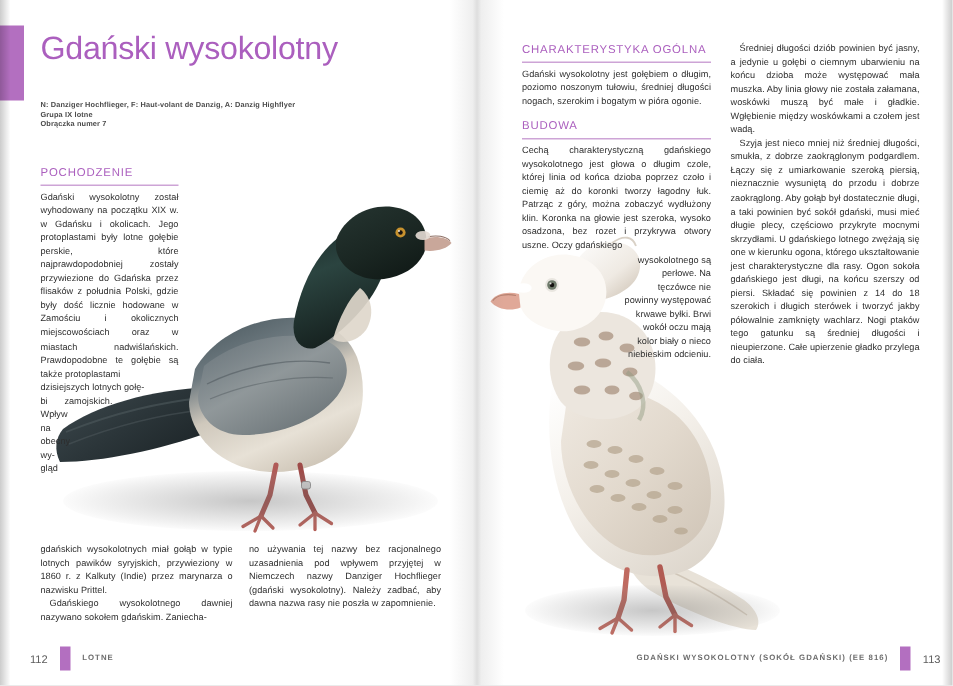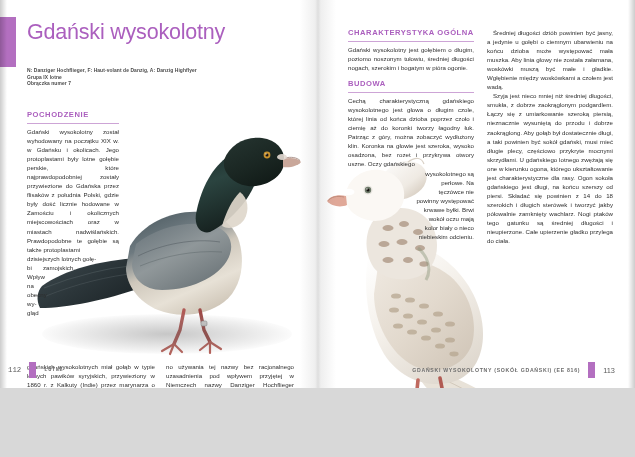--- a/index.html
+++ b/index.html
@@ -1,18 +1,18 @@
 <!DOCTYPE html>
 <html><head>
 <meta charset="utf-8">
 <style>
   html,body{margin:0;padding:0;background:#d8d8d8;}
   body{font-family:"Liberation Sans",sans-serif;}
   .spread{
-    position:relative;width:635px;height:388px;overflow:hidden;
+    position:relative;width:635px;height:457px;overflow:hidden;
     background:#ffffff;
   }
   
   .page-left,.page-right{position:absolute;top:0;height:457px;background:#fff;}
   .page-left{left:0;width:317px;}
   .page-right{left:317px;width:318px;}
   .gutter{
     position:absolute;left:300px;top:0;width:36px;height:457px;
     background:linear-gradient(to right,rgba(255,255,255,0) 0%,rgba(120,120,120,0.12) 42%,rgba(90,90,90,0.20) 50%,rgba(120,120,120,0.12) 58%,rgba(255,255,255,0) 100%);
     pointer-events:none;z-index:40;
@@ -33,21 +33,21 @@
   }
   .title .ln{display:block;white-space:nowrap;}
   .byline{
     position:absolute;left:27px;top:68px;width:255px;
     font-size:4.9px;line-height:6.6px;color:#4a4a4a;font-weight:700;letter-spacing:.1px;z-index:6;
   }
   .byline span{display:block;}
 
   
   .sect-h{
-    color:#ab5fbe;font-size:7.6px;font-weight:700;letter-spacing:.55px;
+    color:#ab5fbe;font-size:7.6px;font-weight:400;letter-spacing:.55px;
   }
   .sect-rule{border-top:.8px solid #cda4d6;margin-top:3px;}
 
   
   .body{
     font-size:6.1px;line-height:9.05px;color:#2e2e2e;text-align:justify;
     letter-spacing:.02px;
   }
   .body p{margin:0;}
   .body p.ind{text-indent:6px;}
@@ -69,22 +69,22 @@
   .col-r2{position:absolute;left:487px;top:28px;width:126px;z-index:6;}
   .col-r1 .sect-h{margin-bottom:4px;}
   .gap-h{height:7px;}
 
   
   .wrap-narrow{text-align:right;}
 
   
   .footer{position:absolute;bottom:10px;font-size:5.2px;color:#6d6d6d;letter-spacing:.7px;
     display:flex;align-items:center;z-index:45;}
-  .footer-left{left:8px;font-family:Liberation Mono, monospace;}
-  .footer-right{right:20px;}
+  .footer-left{left:20px;}
+  .footer-right{right:8px;}
   .pg-num{font-size:7.4px;color:#5c5c5c;letter-spacing:0;}
   .pg-bar{width:7px;height:16px;background:#b36fc0;}
   .footer-left .pg-bar{margin:0 8px;}
   .footer-right .pg-bar{margin:0 8px;}
   .footer-txt{font-weight:700;}
 
   
   .bird{position:absolute;z-index:4;}
   .bird-dark{left:34px;top:118px;width:270px;height:245px;}
   .bird-white{left:322px;top:128px;width:215px;height:300px;}

